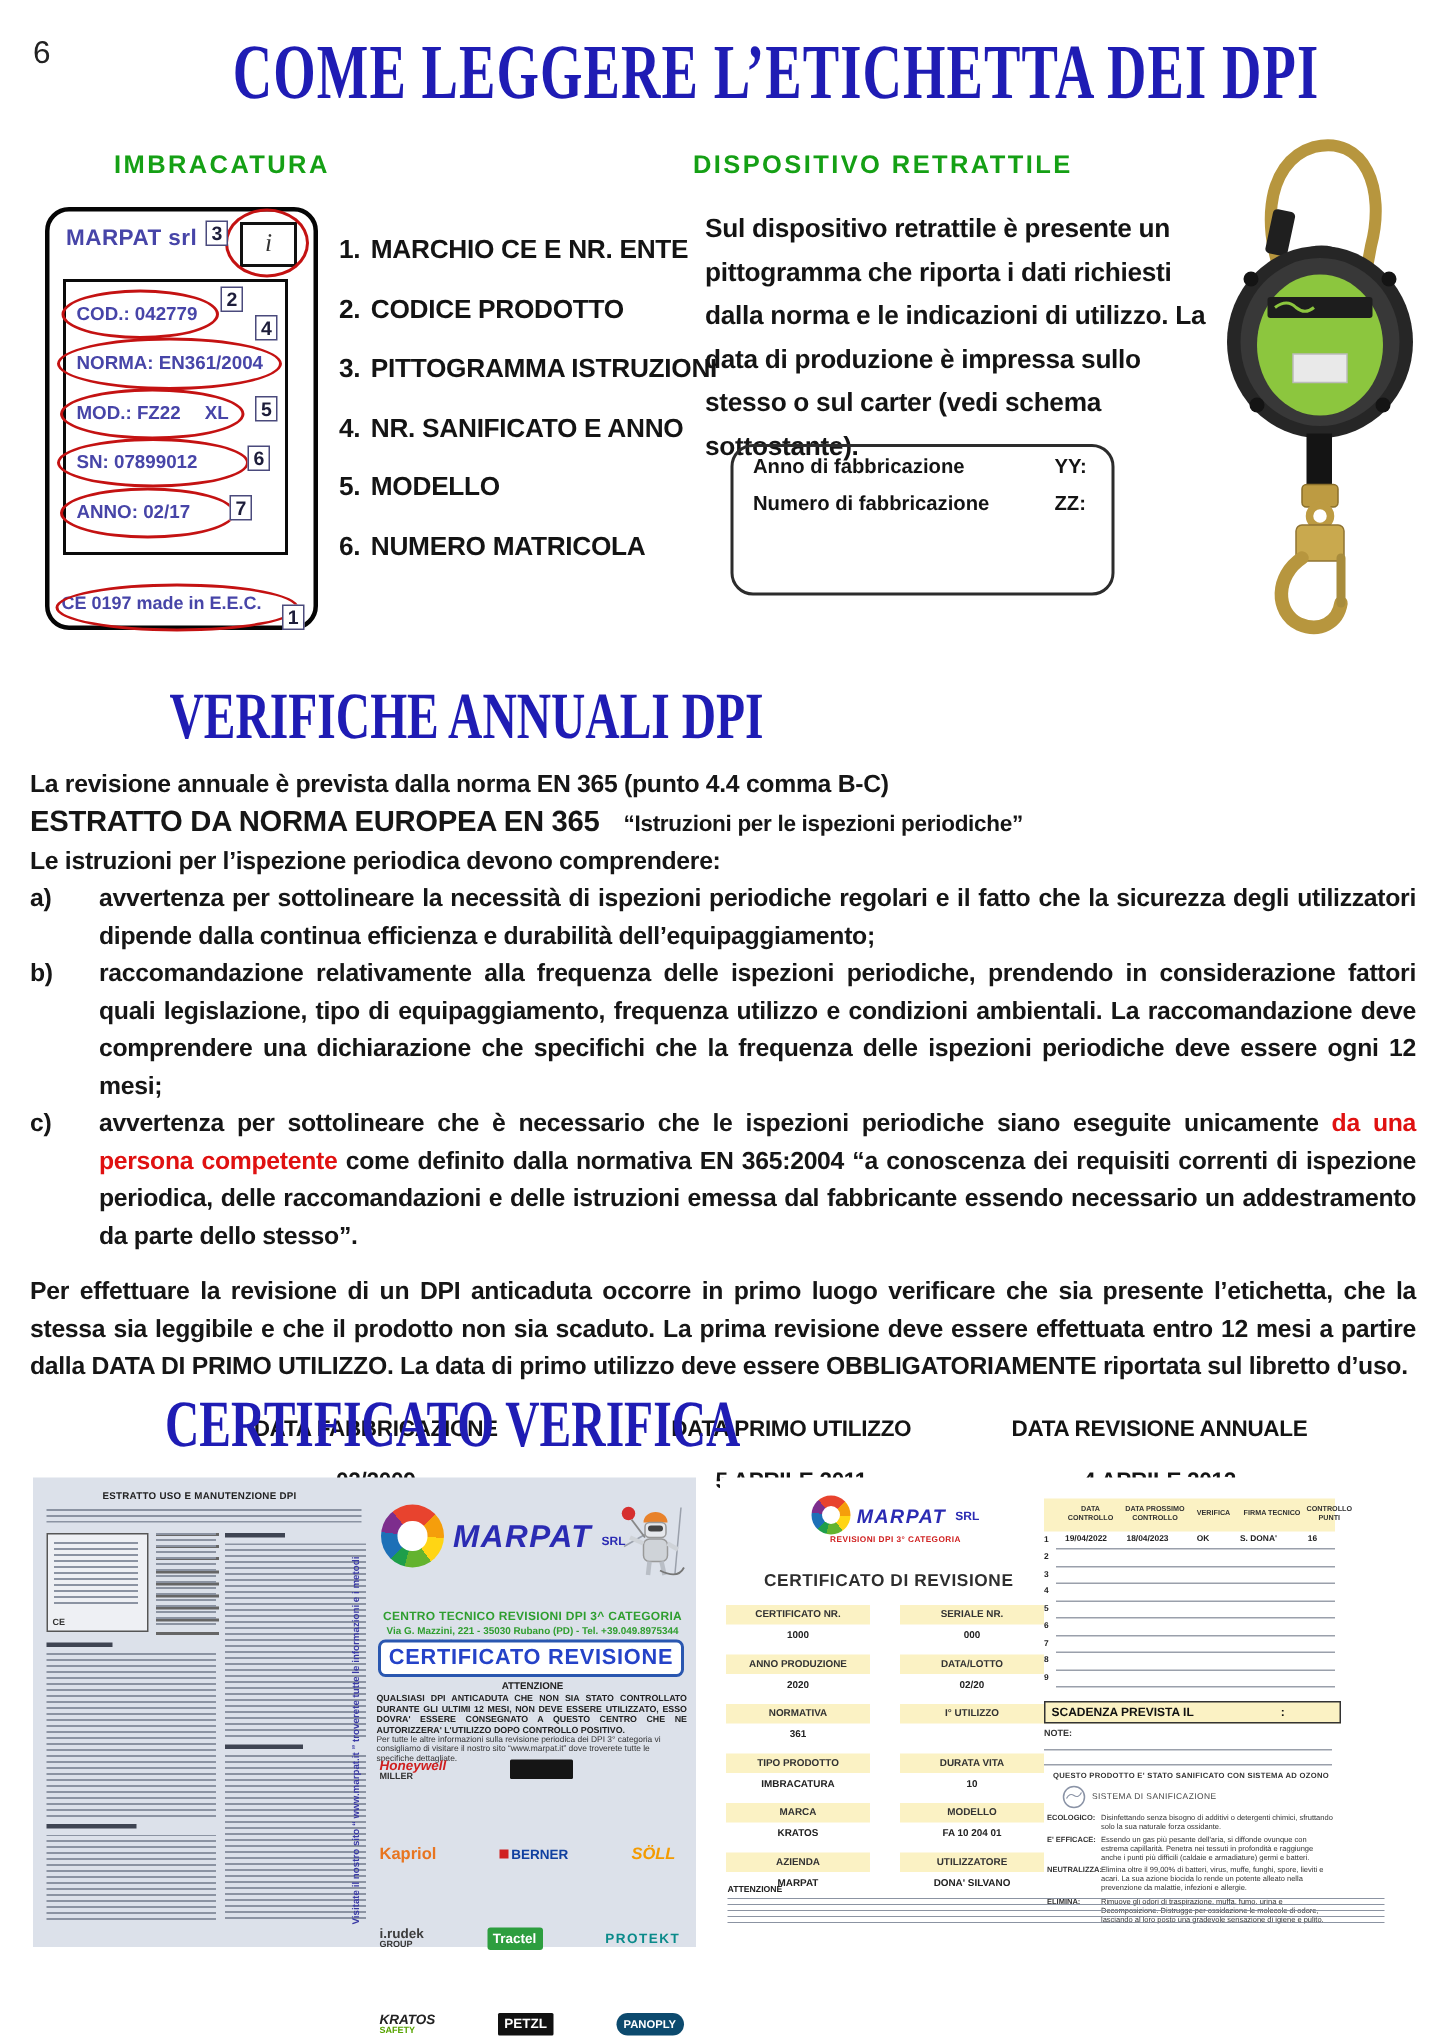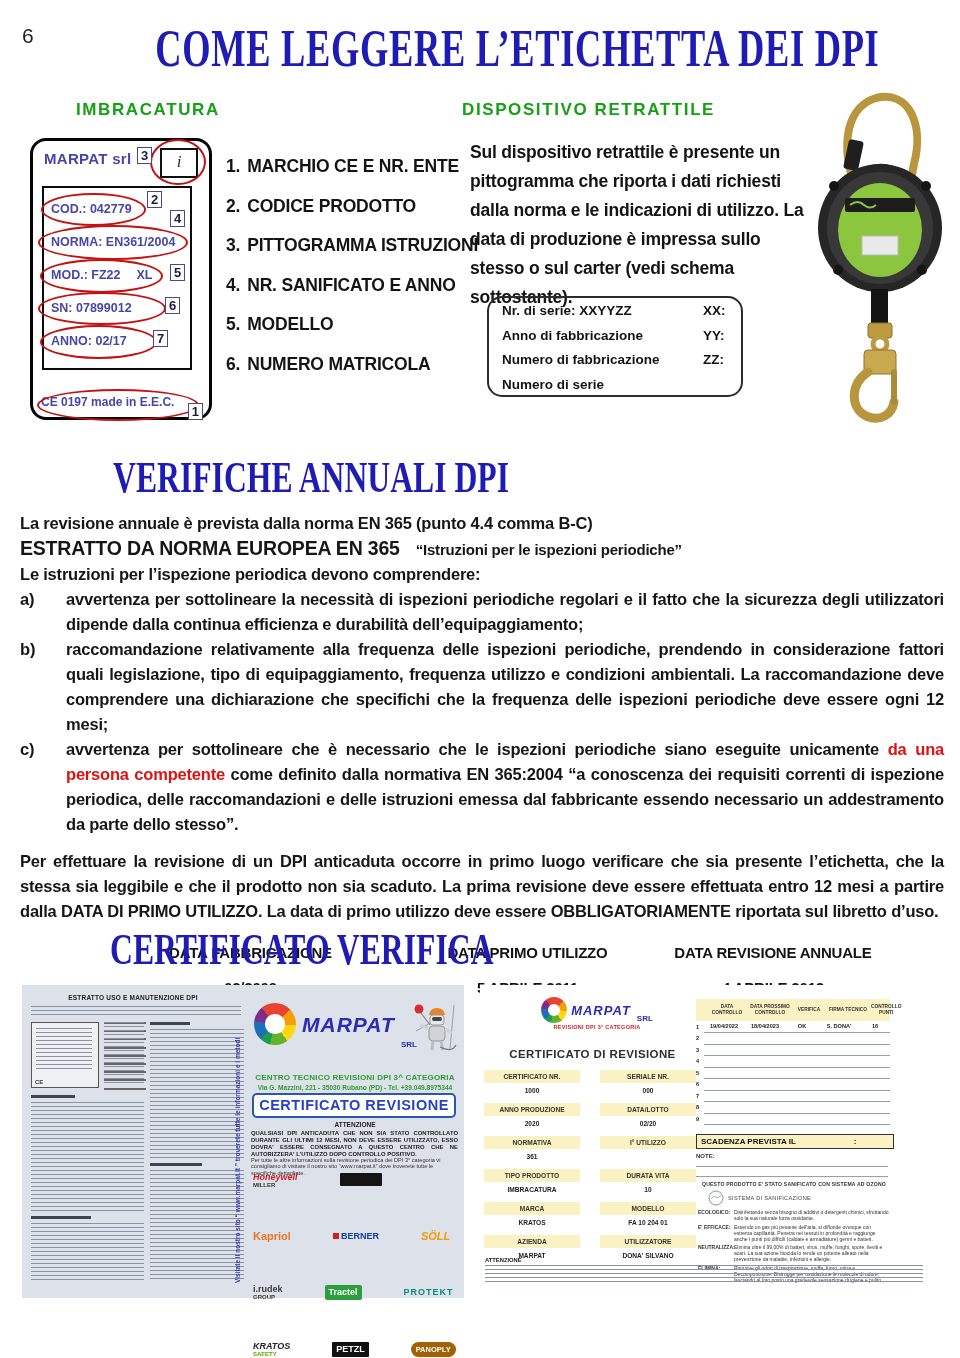--- a/index.html
+++ b/index.html
@@ -88,21 +88,21 @@
   .ed-diagbox .ce{position:absolute;left:3px;bottom:2px;font-size:6px;font-weight:700;color:#333;}
   .ed-arrows{position:absolute;left:82px;top:37px;width:42px;height:78px;}
   .ed-arrows div{height:2px;background:#666;margin-bottom:6.2px;}
   .ed-vertical{position:absolute;left:212px;top:36px;height:262px;width:11px;overflow:hidden;
     writing-mode:vertical-rl;transform:rotate(180deg);font-size:6.5px;color:#3a3aa5;font-weight:700;white-space:nowrap;}
   .ed-logo-row{position:absolute;left:230px;top:16px;width:208px;height:52px;}
   .pinwheel{position:relative;border-radius:50%;
     background:conic-gradient(#e8432e 0 13%,#f59e0b 13% 26%,#ffd514 26% 40%,#63b32e 40% 54%,#1e9e4a 54% 62%,#1d70b7 62% 77%,#7d2e8d 77% 89%,#e8432e 89% 100%);}
   .pinwheel::after{content:"";position:absolute;inset:27%;background:#fff;border-radius:50%;}
   .marpat-word{font-weight:700;font-style:italic;color:#2b2bb3;letter-spacing:1px;}
-  .marpat-srl{font-size:8px;font-weight:700;color:#2b2bb3;margin-left:2px;margin-top:17px;}
+  .marpat-srl{font-size:8px;font-weight:700;color:#2b2bb3;margin-left:2px;}
   .ed-contact{position:absolute;left:228px;top:88px;width:210px;text-align:center;color:#2f9e2f;font-weight:700;}
   .ed-c1{font-size:8px;letter-spacing:.2px;}
   .ed-c2,.ed-c3,.ed-c4{font-size:6.6px;margin-top:2px;}
   .ed-certbadge{position:absolute;left:230px;top:108px;width:200px;height:21px;background:#fff;border:2px solid #2a57b0;
     border-radius:5px;color:#2442c8;font-weight:700;font-size:14.5px;text-align:center;line-height:21px;letter-spacing:.5px;}
   .ed-att-t{position:absolute;left:228px;top:136px;width:210px;text-align:center;font-size:6.5px;font-weight:700;color:#222;}
   .ed-att-x{position:absolute;left:229px;top:145px;width:207px;font-size:5.9px;line-height:1.18;color:#222;text-align:justify;font-weight:700;}
   .ed-info-x{position:absolute;left:229px;top:172px;width:207px;font-size:5.6px;line-height:1.15;color:#333;}
   .brands{position:absolute;left:231px;top:188px;width:206px;display:flex;flex-wrap:wrap;align-content:flex-start;
     column-gap:9px;row-gap:7px;gap:42px;}
@@ -115,21 +115,21 @@
   .brand[data-kind="b-berner"] .bl::before{content:"";display:inline-block;width:6px;height:6px;background:#d02020;margin-right:2px;}
   .brand[data-kind="b-soll"] .bl{color:#f49b00;font-style:italic;font-size:11px;}
   .brand[data-kind="b-irudek"] .bl{color:#3c3c3c;}
   .brand[data-kind="b-tractel"]{background:#2d9e3f;border-radius:2px;padding:1px 4px;}
   .brand[data-kind="b-tractel"] .bl{color:#fff;}
   .brand[data-kind="b-protekt"] .bl{color:#0a8a8a;letter-spacing:1px;}
   .brand[data-kind="b-kratos"] .bl{color:#222;font-style:italic;}
   .brand[data-kind="b-kratos"] .bs{color:#57a400;}
   .brand[data-kind="b-petzl"]{background:#111;padding:1px 4px;border-radius:1px;}
   .brand[data-kind="b-petzl"] .bl{color:#fff;}
-  .brand[data-kind="b-panoply"]{background:#a16207;border-radius:8px;padding:1px 5px;}
+  .brand[data-kind="b-panoply"]{background:#0c4a6e;border-radius:8px;padding:1px 5px;}
   .brand[data-kind="b-panoply"] .bl{color:#fff;font-size:7.5px;}
   .brand[data-kind="b-cover"] .bl{color:#3da22e;font-size:8px;}
   .brand[data-kind="b-skylotec"] .bl{color:#787878;letter-spacing:1px;font-size:8px;}
   .brand[data-kind="b-camp"]{background:#151515;padding:1px 4px;border-radius:1px;}
   .brand[data-kind="b-camp"] .bl{color:#eee;font-size:7px;}
   .brand[data-kind="b-redoval"]{background:#c9382e;width:36px;height:10px;border-radius:50%/50%;}
   .brand[data-kind="b-antec"] .bl{color:#8a8a8a;font-size:7px;}
   .brand[data-kind="b-antec"] .bl::before{content:"△ ";color:#999;}
   .brand[data-kind="b-cen"]{background:#c01818;padding:1px 3px;}
   .brand[data-kind="b-cen"] .bl{color:#fff;font-size:8px;}
@@ -254,39 +254,31 @@
 
       <div class="li">
         <span class="num">6.</span><span>NUMERO MATRICOLA</span>
       </div>
     </div>
 
   <div class="abs retr-p">Sul dispositivo retrattile è presente un pittogramma che  riporta i dati richiesti dalla norma e le indicazioni di utilizzo. La data di produzione è impressa sullo stesso o sul carter (vedi schema sottostante).</div>
 
   <div class="abs serialbox">
 
-      <div class="sb-row">
-        <span class="l">Nr. di serie:  XXYYZZ</span>
-        <span class="r">XX:</span>
-      </div>
 
       <div class="sb-row">
         <span class="l">Anno di fabbricazione</span>
         <span class="r">YY:</span>
       </div>
 
       <div class="sb-row">
         <span class="l">Numero di fabbricazione</span>
         <span class="r">ZZ:</span>
       </div>
 
-      <div class="sb-row">
-        <span class="l">Numero di serie</span>
-        <span class="r"></span>
-      </div>
     </div>
 
   <svg class="abs" style="left:798px;top:78px;" width="158" height="350" viewBox="0 0 158 350">
     <path d="M62 118 C 42 80, 44 30, 78 20 C 112 12, 126 48, 116 86 L 110 118" fill="none" stroke="#b7963e" stroke-width="8" stroke-linecap="round"></path>
     <rect x="48" y="62" width="15" height="30" rx="3" fill="#1f1f1f" transform="rotate(12 55 77)"></rect>
     <path d="M60 100 a24 20 0 0 1 46 0 v14 h-46 z" fill="#262626"></path>
     <ellipse cx="82" cy="150" rx="62" ry="64" fill="#262626"></ellipse>
     <ellipse cx="82" cy="150" rx="53" ry="56" fill="#383838"></ellipse>
     <ellipse cx="82" cy="152" rx="42" ry="47" fill="#8cc63e"></ellipse>
     <rect x="47" y="120" width="70" height="14" rx="2" fill="#1d1d1d"></rect>

